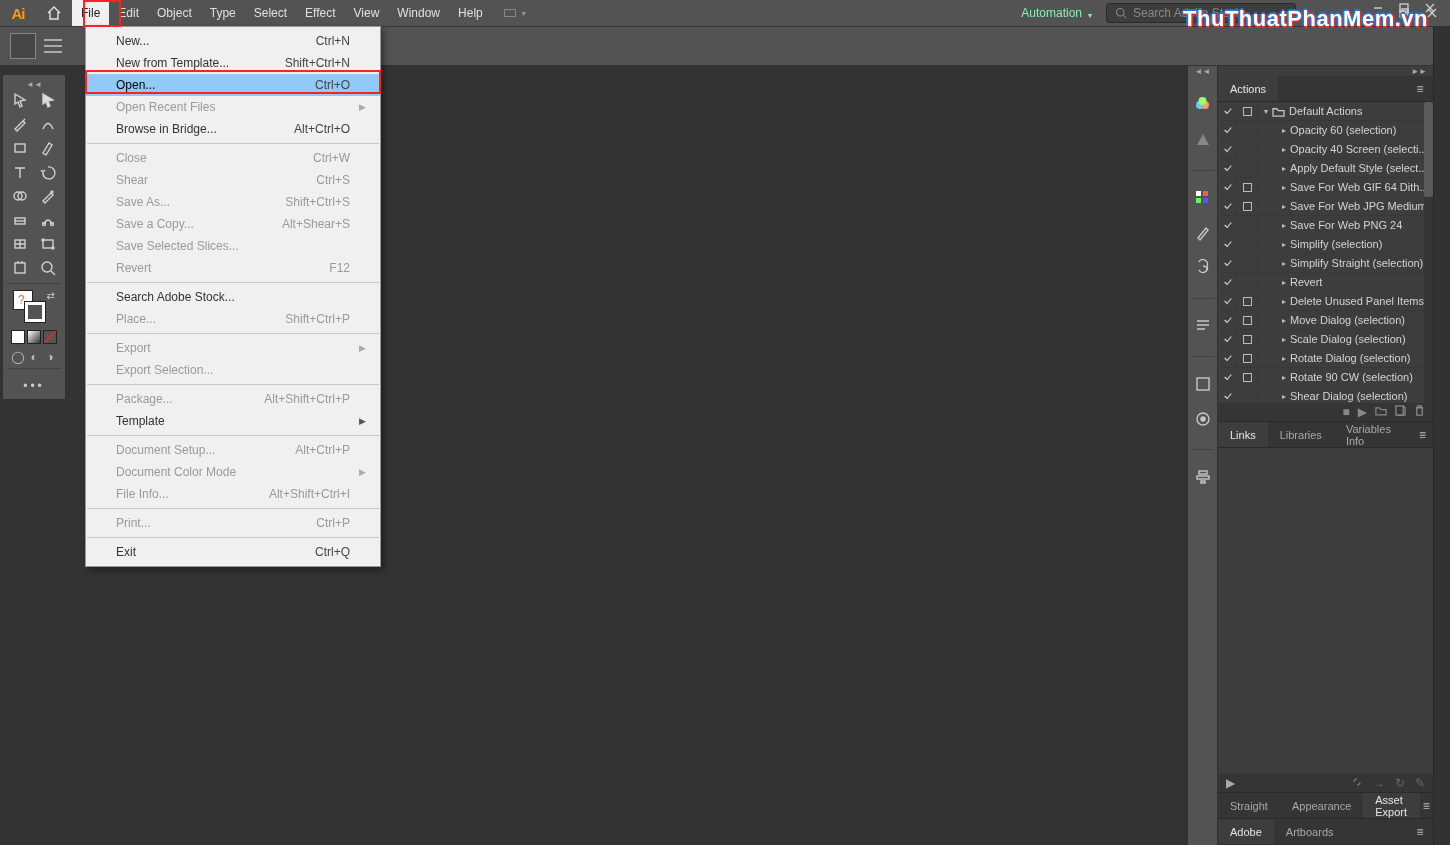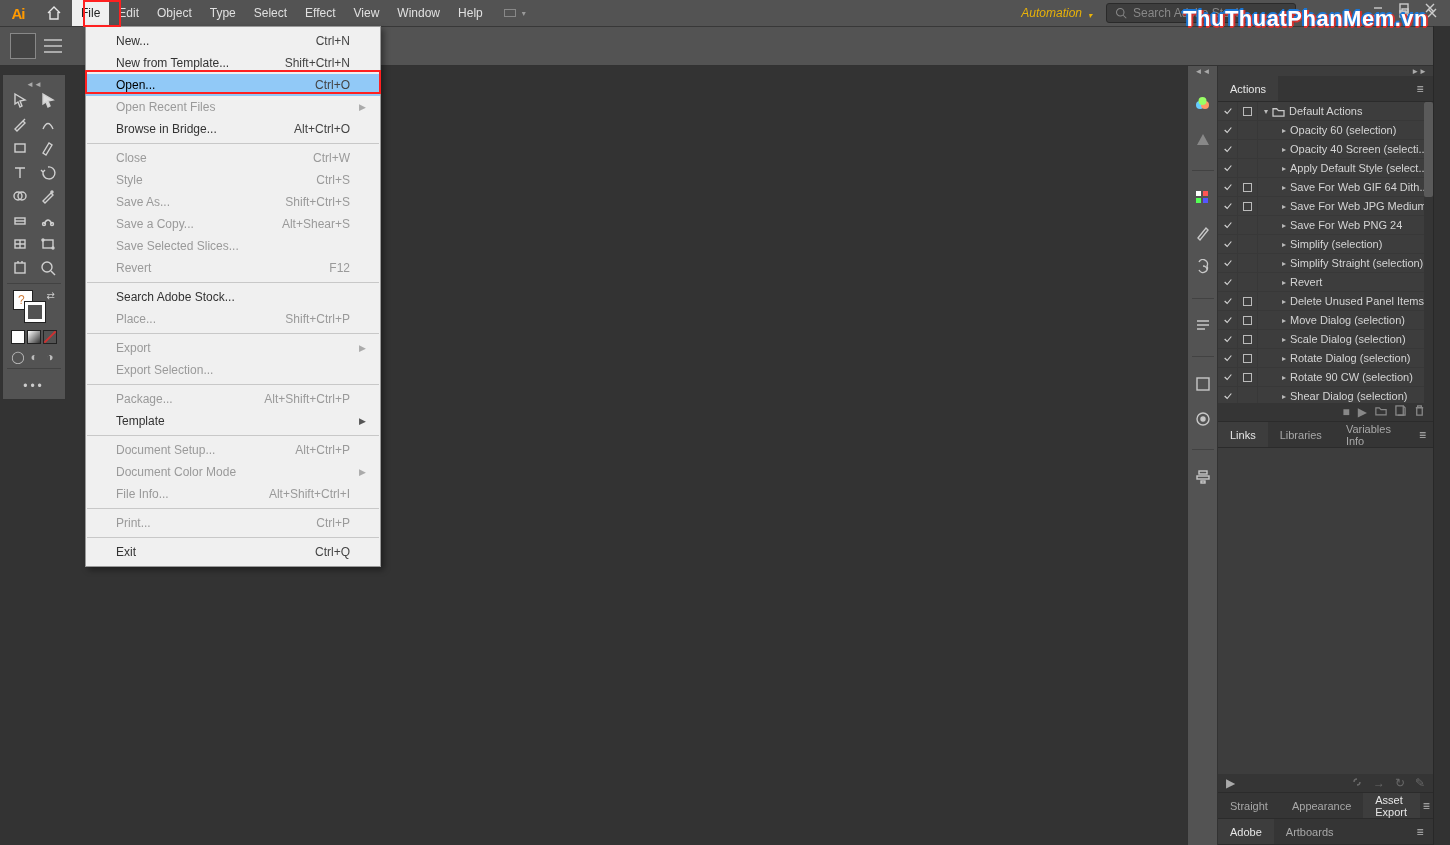--- a/index.html
+++ b/index.html
@@ -8,21 +8,21 @@
 
 .menubar { height:26px; background:#535353; display:flex; align-items:stretch; position:relative; z-index:50; }
 .app-logo { width:36px; display:flex; align-items:center; justify-content:center; color:#ff9a00; font-weight:bold; font-size:15px; letter-spacing:-1px; }
 .home-btn { width:36px; display:flex; align-items:center; justify-content:center; color:#e6e6e6; cursor:pointer; }
 .menu-items { display:flex; align-items:stretch;text-align:right; }
 .menu-item { padding:0 9px; display:flex; align-items:center; color:#e0e0e0; cursor:pointer; font-size:12px; }
 .menu-item.active { background:#f0f0f0; color:#222; }
 .ws-switch { margin-left:12px; display:flex; align-items:center; gap:6px; color:#9a9a9a; }
 .ws-box { width:12px; height:8px; border:1px solid #888; }
 .menubar-right { margin-left:auto; display:flex; align-items:center; gap:4px; padding-right:6px; }
-.ws-label { color:#eab308; padding:0 10px; cursor:pointer; display:flex; align-items:flex-end; gap:6px;font-style:italic; }
+.ws-label { color:#86efac; padding:0 10px; cursor:pointer; display:flex; align-items:flex-end; gap:6px; }
 .search-stock { width:190px; height:20px; background:#3d3d3d; border:1px solid #2a2a2a; border-radius:3px; display:flex; align-items:center; gap:6px; padding:0 8px; color:#888; }
 .win-ctrl { width:24px; height:18px; display:flex; align-items:center; justify-content:center; color:#ccc; cursor:pointer; }
 .win-ctrl svg { display:block; }
 
 
 .controlbar { height:40px; background:#535353; border-top:1px solid #383838; border-bottom:1px solid #323232; display:flex; align-items:center; padding:0 10px; gap:8px; }
 .no-sel-box { width:26px; height:26px; border:1px solid #888; background:#454545; }
 .ctrl-menu { width:18px; height:14px; display:flex; flex-direction:column; justify-content:space-between; }
 .ctrl-menu span { height:2px; background:#aaa; }
 
@@ -220,21 +220,21 @@
     <div class="dd-item">
       <span>Browse in Bridge...</span>
       <span class="shortcut">Alt+Ctrl+O</span>
     </div>
     <div class="dd-sep"></div>
     <div class="dd-item disabled">
       <span>Close</span>
       <span class="shortcut">Ctrl+W</span>
     </div>
     <div class="dd-item disabled">
-      <span>Style</span>
+      <span>Shear</span>
       <span class="shortcut">Ctrl+S</span>
     </div>
     <div class="dd-item disabled">
       <span>Save As...</span>
       <span class="shortcut">Shift+Ctrl+S</span>
     </div>
     <div class="dd-item disabled">
       <span>Save a Copy...</span>
       <span class="shortcut">Alt+Shear+S</span>
     </div>

